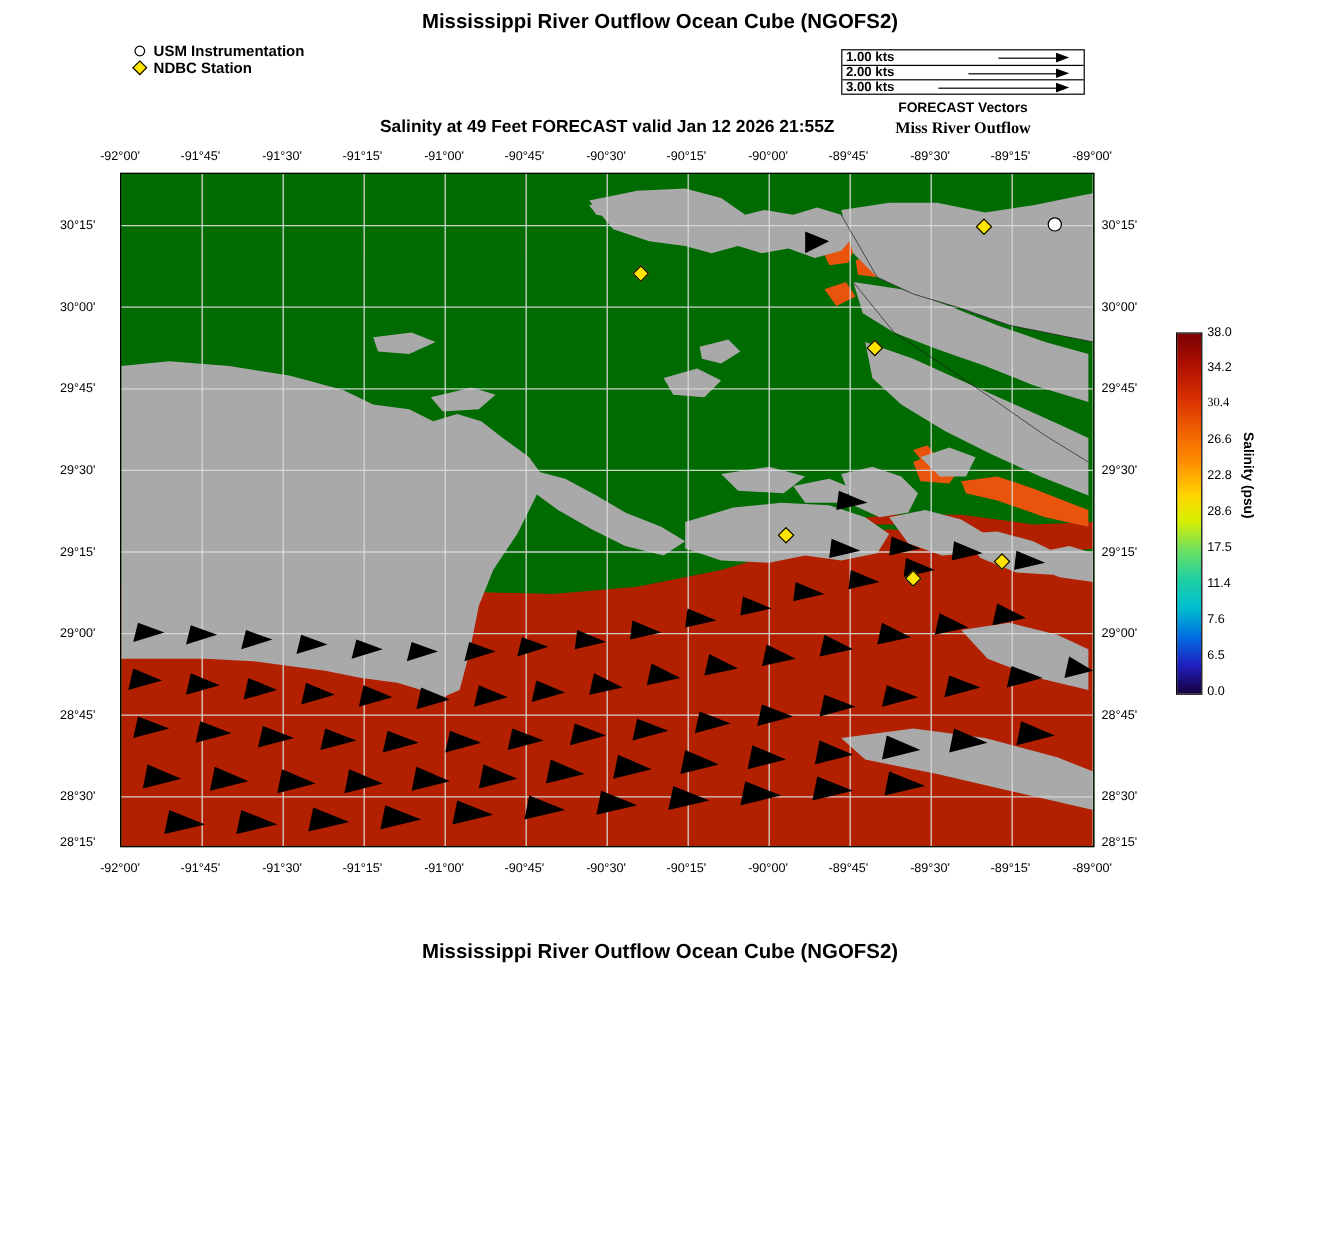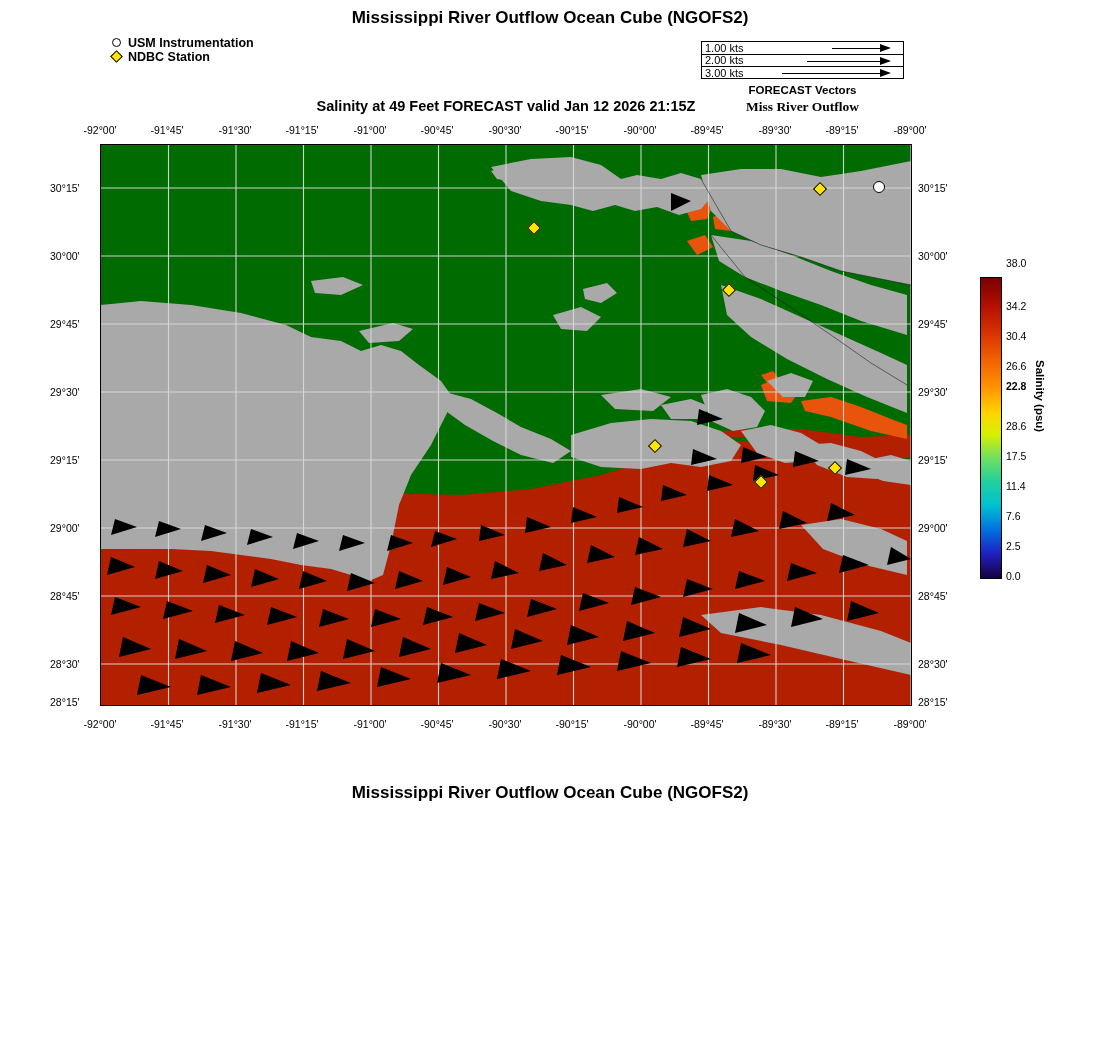--- a/index.html
+++ b/index.html
@@ -101,21 +101,21 @@
     height: 12.6px;
     border-bottom: 1.1px solid #000;
     box-sizing: border-box;
   }
   .vk-row:last-child { border-bottom: none; }
   .vk-label {
     position: absolute;
     left: 3px;
     top: -0.5px;
     font-size: 11px;
-    font-weight: normal;
+    font-weight: bold;
   }
   .vk-arrow {
     position: absolute;
     top: 6px;
     height: 1.2px;
     background: #000;
   }
   .vk-head {
     position: absolute;
     width: 0;
@@ -222,21 +222,21 @@
   </div>
   <div class="vk-row">
     <span class="vk-label">3.00 kts</span>
     <span class="vk-arrow" style="left:80px;width:98px;"></span>
     <span class="vk-head" style="left:178px;top:2px;border-width:4.5px 0 4.5px 11px;border-color:transparent transparent transparent #000;"></span>
   </div>
 </div>
 <div class="currents-label">FORECAST Vectors</div>
 <div class="outflow-label">Miss River Outflow</div>
 
-<div class="subtitle">Salinity at 49 Feet FORECAST valid Jan 12 2026 21:15Z</div>
+<div class="subtitle">Salinity at 49 Feet FORECAST valid Jan 12 2026 21:55Z</div>
 
 <div id="map-frame">
   <svg id="map-svg" width="810" height="560" viewBox="0 0 810 560" xmlns="http://www.w3.org/2000/svg">
     <defs>
       <marker id="ah" markerWidth="6" markerHeight="6" refX="0" refY="3" orient="auto">
         <path d="M0,0 L6,3 L0,6 z" fill="#000"></path>
       </marker>
     </defs>
 
     <rect x="0" y="0" width="810" height="560" fill="#006b00"></rect>
@@ -459,26 +459,26 @@
   #f06000 27%,
   #ff9000 36%,
   #ffd400 45%,
   #d8f000 52%,
   #70e060 60%,
   #20d0a0 68%,
   #00c0d0 76%,
   #0070e0 84%,
   #2020c0 92%,
   #180040 100%);"></div>
-<div class="cb-tick" style="top:257px;">38.0</div>
+<div class="cb-tick" style="top:271px;">38.0</div>
 <div class="cb-tick" style="top:300px;">34.2</div>
-<div class="cb-tick" style="top:330px;">30.4</div>
+<div class="cb-tick" style="top:330px;font-family:Liberation Serif, serif;">30.4</div>
 <div class="cb-tick" style="top:360px;">26.6</div>
-<div class="cb-tick" style="top:380px;font-weight:bold;">22.8</div>
+<div class="cb-tick" style="top:390px;">22.8</div>
 <div class="cb-tick" style="top:420px;">28.6</div>
 <div class="cb-tick" style="top:450px;">17.5</div>
 <div class="cb-tick" style="top:480px;text-align:right;">11.4</div>
 <div class="cb-tick" style="top:510px;">7.6</div>
-<div class="cb-tick" style="top:540px;">2.5</div>
+<div class="cb-tick" style="top:540px;">6.5</div>
 <div class="cb-tick" style="top:570px;">0.0</div>
 <div class="cb-title">Salinity (psu)</div>
 
 <div class="title-bottom">Mississippi River Outflow Ocean Cube (NGOFS2)</div>
 
 </body></html>

